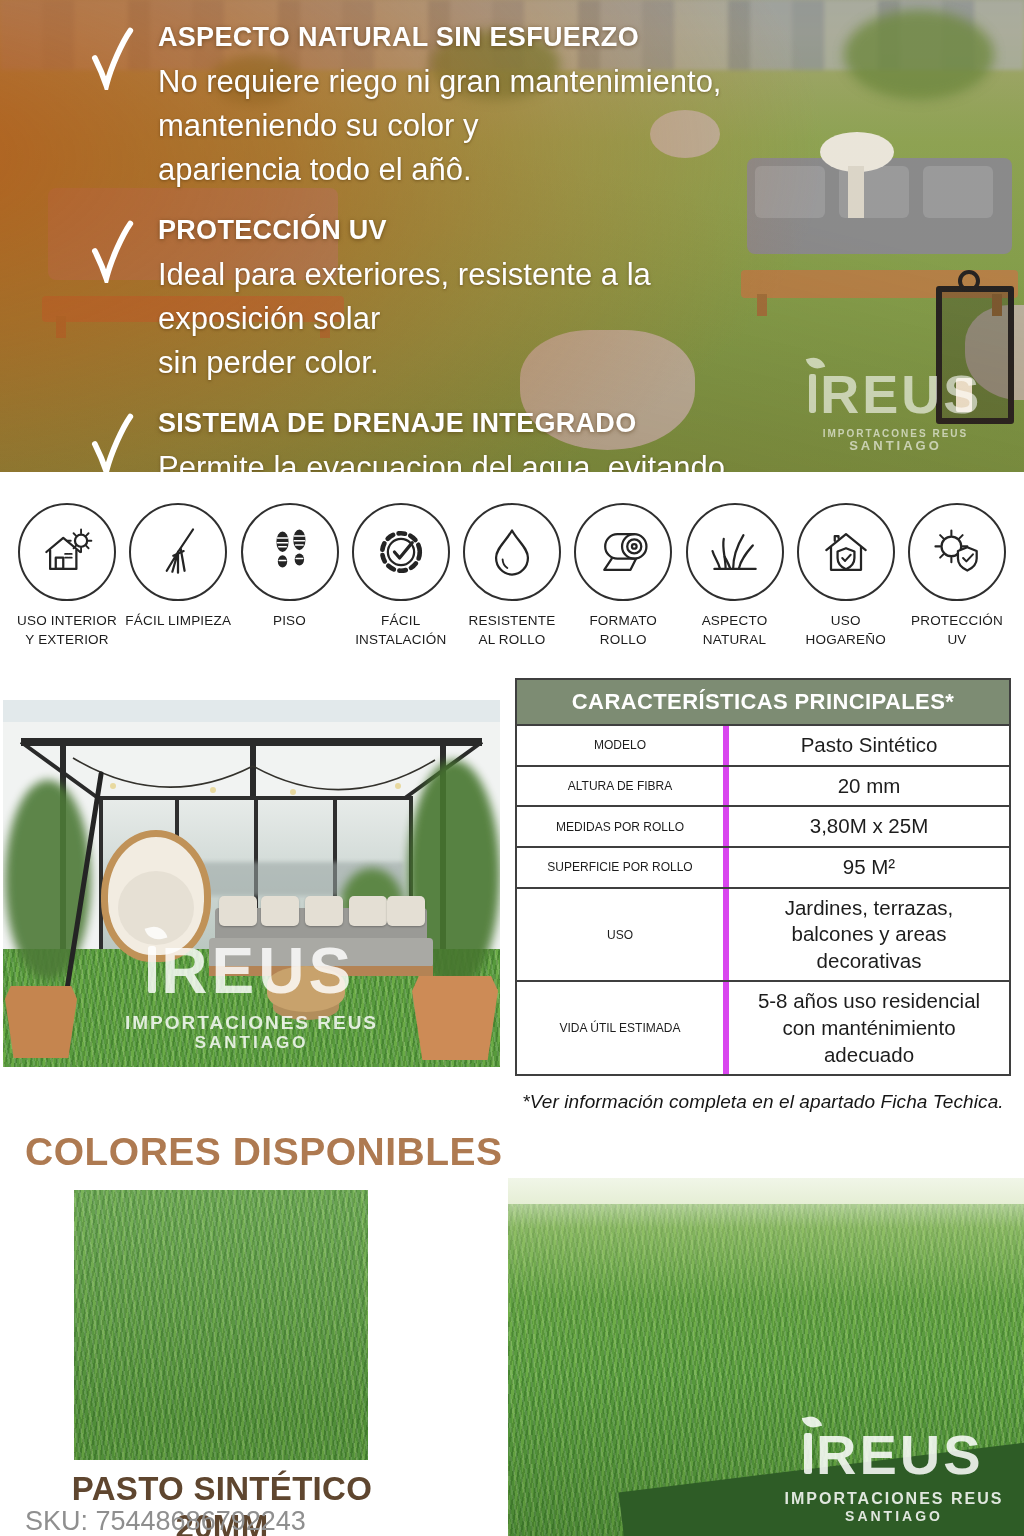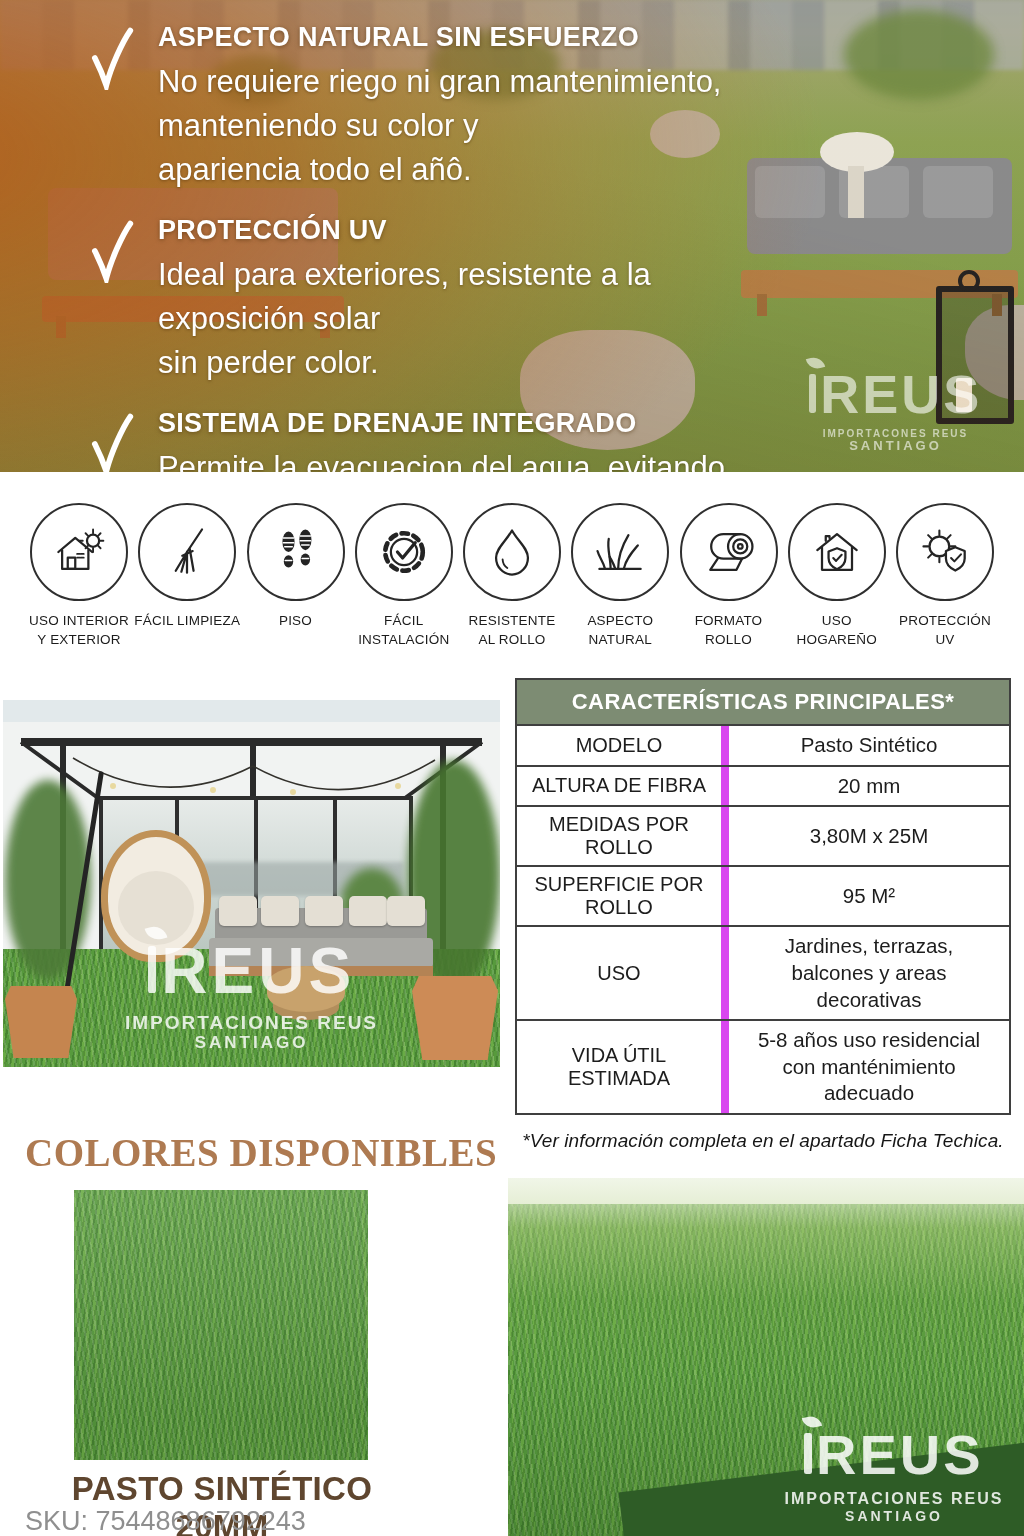--- a/index.html
+++ b/index.html
@@ -46,21 +46,21 @@
   .logo-i{display:inline-block;position:relative;width:.13em;height:.74em;background:currentColor;
           margin-right:.08em;border-radius:.04em;}
   .logo-i::before{content:"";position:absolute;top:-.30em;left:-.03em;width:.32em;height:.22em;
           background:currentColor;border-radius:0 .32em 0 .32em;transform:rotate(-14deg);}
   #hero .wm{right:16px;bottom:18px;width:225px;color:rgba(255,255,255,.60);}
   #hero .wm-logo{font-size:54px;}
   #hero .wm-sub{font-size:10px;margin-top:2px;}
   #hero .wm-city{font-size:13px;}
 
   
-  #badges{position:absolute;left:0;top:503px;width:1024px;display:flex;justify-content:space-between;padding:0 26px;box-sizing:border-box;}
+  #badges{position:absolute;left:0;top:503px;width:1024px;display:flex;justify-content:space-between;padding:0 14px;box-sizing:border-box;}
   .badge{width:106px;display:flex;flex-direction:column;align-items:center;}
   .badge-circle{width:94px;height:94px;border:2.4px solid #2f2f2f;border-radius:50%;
                 display:flex;align-items:center;justify-content:center;background:#fff;}
   .badge-label{margin-top:11px;font-size:13.5px;color:#1c1c1c;text-align:center;
                line-height:1.4;white-space:pre-line;letter-spacing:.2px;}
   .badge svg{stroke:#242424;fill:none;stroke-width:2.4;stroke-linecap:round;stroke-linejoin:round;}
 
   
   #gallery{position:absolute;left:3px;top:700px;width:497px;height:367px;overflow:hidden;background:#f1f3f2;}
   .g-sky{position:absolute;left:0;top:0;right:0;height:22px;background:#e2e9eb;}
@@ -87,29 +87,29 @@
   #gallery .wm-sub{font-size:19px;margin-top:3px;}
   #gallery .wm-city{font-size:17px;}
 
   
   #specs{position:absolute;left:515px;top:678px;width:496px;}
   .spec-box{border:2px solid #3f3f3f;}
   .spec-head{background:#7d8c73;color:#fff;font-weight:bold;font-size:22px;letter-spacing:.4px;
              text-align:center;padding:9px 0;}
   .spec-row{display:grid;grid-template-columns:212px 1fr;border-top:2px solid #3f3f3f;}
   .spec-row>div{display:flex;align-items:center;justify-content:center;text-align:center;padding:6px 8px;}
-  .cell-label{font-size:20px;border-right:8px solid #d946ef;}
+  .cell-label{font-size:12px;border-right:6px solid #d946ef;}
   .cell-value{font-size:20.5px;white-space:pre-line;line-height:1.3;}
   .r1,.r2,.r3,.r4{min-height:35px;}
   .r5{min-height:66px;}
   .r6{min-height:50px;}
   .footnote{margin-top:15px;font-size:19px;font-style:italic;color:#161616;text-align:center;letter-spacing:.1px;}
 
   
-  #colores-title{position:absolute;left:25px;top:1130px;font-size:39px;font-weight:bold;color:#ae7a51;letter-spacing:.5px;font-family:Liberation Serif, serif;}
+  #colores-title{position:absolute;left:25px;top:1130px;font-size:39px;font-weight:bold;color:#ae7a51;letter-spacing:.5px;}
   .grass-tex{background-color:#579a3d;background-image:
       repeating-linear-gradient(78deg,rgba(255,255,255,.12) 0 2px,rgba(255,255,255,0) 2px 6px),
       repeating-linear-gradient(102deg,rgba(22,66,16,.25) 0 2px,rgba(0,0,0,0) 2px 5px),
       repeating-linear-gradient(88deg,rgba(150,210,90,.30) 0 3px,rgba(0,0,0,0) 3px 8px);}
   #swatch{position:absolute;left:74px;top:1190px;width:294px;height:270px;}
   #swatch .sheen{position:absolute;inset:0;background:linear-gradient(180deg,rgba(255,255,255,.10),rgba(0,0,0,.08) 85%);}
   #product-name{position:absolute;left:25px;top:1470px;width:394px;text-align:center;
                 font-size:33px;font-weight:bold;color:#5f462f;letter-spacing:.3px;}
   #sku{position:absolute;left:25px;top:1506px;width:394px;text-align:left;font-size:27px;color:#8f8f8f;}
 
@@ -267,43 +267,43 @@
         <path d="M32 9 C26 20 15 28 15 38 a17 18 0 0 0 34 0 C49 28 38 20 32 9 Z"></path>
         <path d="M22 40 a10 11 0 0 0 5 9" stroke-width="2"></path>
       </svg>
         </div>
       <div class="badge-label">RESISTENTE
 AL ROLLO</div>
     </div>
     <div class="badge">
       <div class="badge-circle">
           <svg width="60" height="60" viewBox="0 0 64 64">
+        <path d="M44 13 H26 a13 13 0 0 0 0 26 h18"></path>
+        <circle cx="44" cy="26" r="13"></circle>
+            <circle cx="44" cy="26" r="7.5"></circle>
+            <circle cx="44" cy="26" r="2.5"></circle>
+        <path d="M20 39 L12 51 H40 L46 39"></path>
+      </svg>
+        </div>
+      <div class="badge-label">FORMATO
+ROLLO</div>
+    </div>
+    <div class="badge">
+      <div class="badge-circle">
+          <svg width="60" height="60" viewBox="0 0 64 64">
         <path d="M16 50 C14 42 10 38 8 31"></path>
         <path d="M22 50 C22 38 18 28 20 18"></path>
         <path d="M30 50 C30 36 35 24 41 14"></path>
         <path d="M36 50 C38 40 45 32 51 25"></path>
         <path d="M27 50 C25 44 23 41 21 37"></path>
         <path d="M10 50 H54"></path>
       </svg>
         </div>
       <div class="badge-label">ASPECTO
 NATURAL</div>
-    </div>
-    <div class="badge">
-      <div class="badge-circle">
-          <svg width="60" height="60" viewBox="0 0 64 64">
-        <path d="M44 13 H26 a13 13 0 0 0 0 26 h18"></path>
-        <circle cx="44" cy="26" r="13"></circle>
-            <circle cx="44" cy="26" r="7.5"></circle>
-            <circle cx="44" cy="26" r="2.5"></circle>
-        <path d="M20 39 L12 51 H40 L46 39"></path>
-      </svg>
-        </div>
-      <div class="badge-label">FORMATO
-ROLLO</div>
     </div>
     <div class="badge">
       <div class="badge-circle">
           <svg width="60" height="60" viewBox="0 0 64 64">
         <path d="M11 30 L32 13 L53 30"></path>
             <path d="M16 27 V51 H48 V27"></path>
             <path d="M20 20 v-5 h4 v2"></path>
         <path d="M32 28 l9 3.5 v7 c0 6.5 -4.5 10 -9 12 c-4.5 -2 -9 -5.5 -9 -12 v-7 z"></path>
         <path d="M28 38.5 l3 3 l6 -6.5" stroke-width="2.2"></path>
       </svg>

